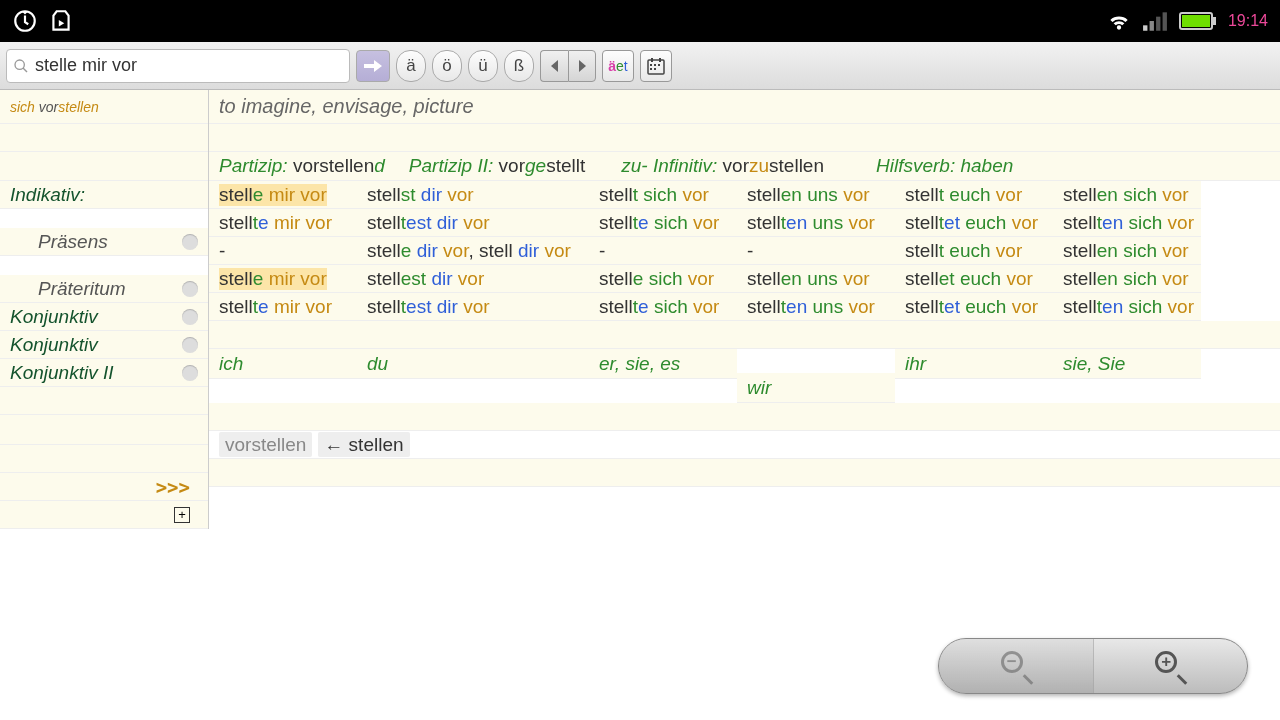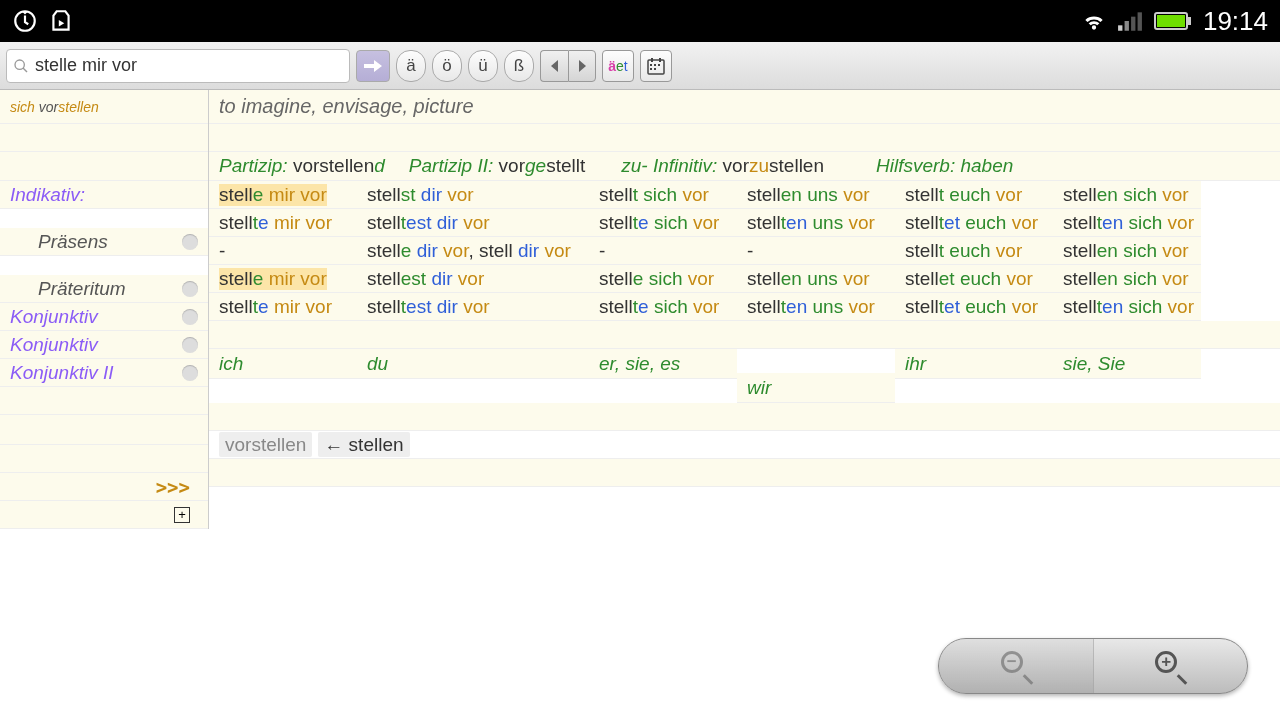--- a/index.html
+++ b/index.html
@@ -3,21 +3,21 @@
 <meta charset="utf-8">
 <style>
 * { margin:0; padding:0; box-sizing:border-box; }
 body { font-family: Arial, sans-serif; width:1280px; height:720px; overflow:hidden; background:#fff; }
 
 
 .status-bar { height:42px; background:#000; color:#fff; display:flex; align-items:center; padding:0 12px; }
 .status-left { display:flex; align-items:center; gap:10px; }
 .status-right { margin-left:auto; display:flex; align-items:center; gap:10px; }
 .sb-icon { width:26px; height:26px; display:flex; align-items:center; justify-content:center; }
-.clock { font-size:26px; color:#ffffff;text-align:center; }
+.clock { font-size:16px; color:#ec4899;text-align:center; }
 
 
 .toolbar { height:48px; background:linear-gradient(#f2f2f2,#dcdcdc); border-bottom:1px solid #bbb; display:flex; align-items:center; padding:4px 6px; gap:6px; }
 .search-wrap { flex:0 0 344px; height:34px; background:#fff; border:1px solid #bbb; border-radius:4px; display:flex; align-items:center; padding:0 6px; }
 .search-wrap svg { flex-shrink:0; }
 .search-input { border:0; outline:0; font-size:18px; color:#333; flex:1; padding-left:6px; }
 .btn { height:32px; min-width:30px; border:1px solid #aaa; border-radius:14px; background:linear-gradient(#fdfdfd,#e8e8e8); display:flex; align-items:center; justify-content:center; font-size:17px; color:#444; cursor:pointer; padding:0 6px; }
 .btn.go { border-radius:4px; background:linear-gradient(#c6c0e0,#b5aed6); min-width:34px; }
 .navpair { display:flex; }
 .navbtn { height:32px; width:28px; border:1px solid #999; background:linear-gradient(#f0f0f0,#d5d5d5); display:flex; align-items:center; justify-content:center; cursor:pointer; }
@@ -26,21 +26,21 @@
 .sqbtn { height:32px; width:32px; border:1px solid #999; border-radius:4px; background:linear-gradient(#fdfdfd,#e8e8e8); display:flex; align-items:center; justify-content:center; cursor:pointer; font-size:14px; }
 
 
 .content { display:flex; font-size:19px; }
 .sidebar { width:208px; }
 .main { flex:1; border-left:1px solid #ccc; }
 .row { height:28px; display:flex; align-items:center; border-bottom:1px solid #eee; }
 .row.alt, .altbg { background:#fdfbec; }
 .sidebar .row { padding:0 10px; }
 .sidebar .indent { padding-left:38px; font-style:italic;margin-top:19px; }
-.sidebar .lbl { color:#8b5cf6; font-style:italic; }
+.sidebar .lbl { color:#14532d; font-style:italic; }
 .sidebar .indent .lbl { color:#555; }
 .sidebar .dot { margin-left:auto; width:16px; height:16px; border-radius:50%; background:#ddd; box-shadow:inset 0 1px 1px rgba(0,0,0,.2); }
 .headword { color:#c58a13; font-style:italic; font-size:14px; }
 .headword .pfx { color:#555; }
 .translation { color:#666; font-style:italic; font-size:20px; padding-left:10px; }
 .formrow { color:#2e8b2e; font-style:italic; font-size:19px; }
 .formrow .k { color:#2e8b2e; }
 .formrow .black { color:#333; font-style:normal; }
 .formrow .o { color:#c58a13; font-style:normal; }
 .cols { display:grid; grid-template-columns: 148px 232px 148px 158px 158px 148px; }

